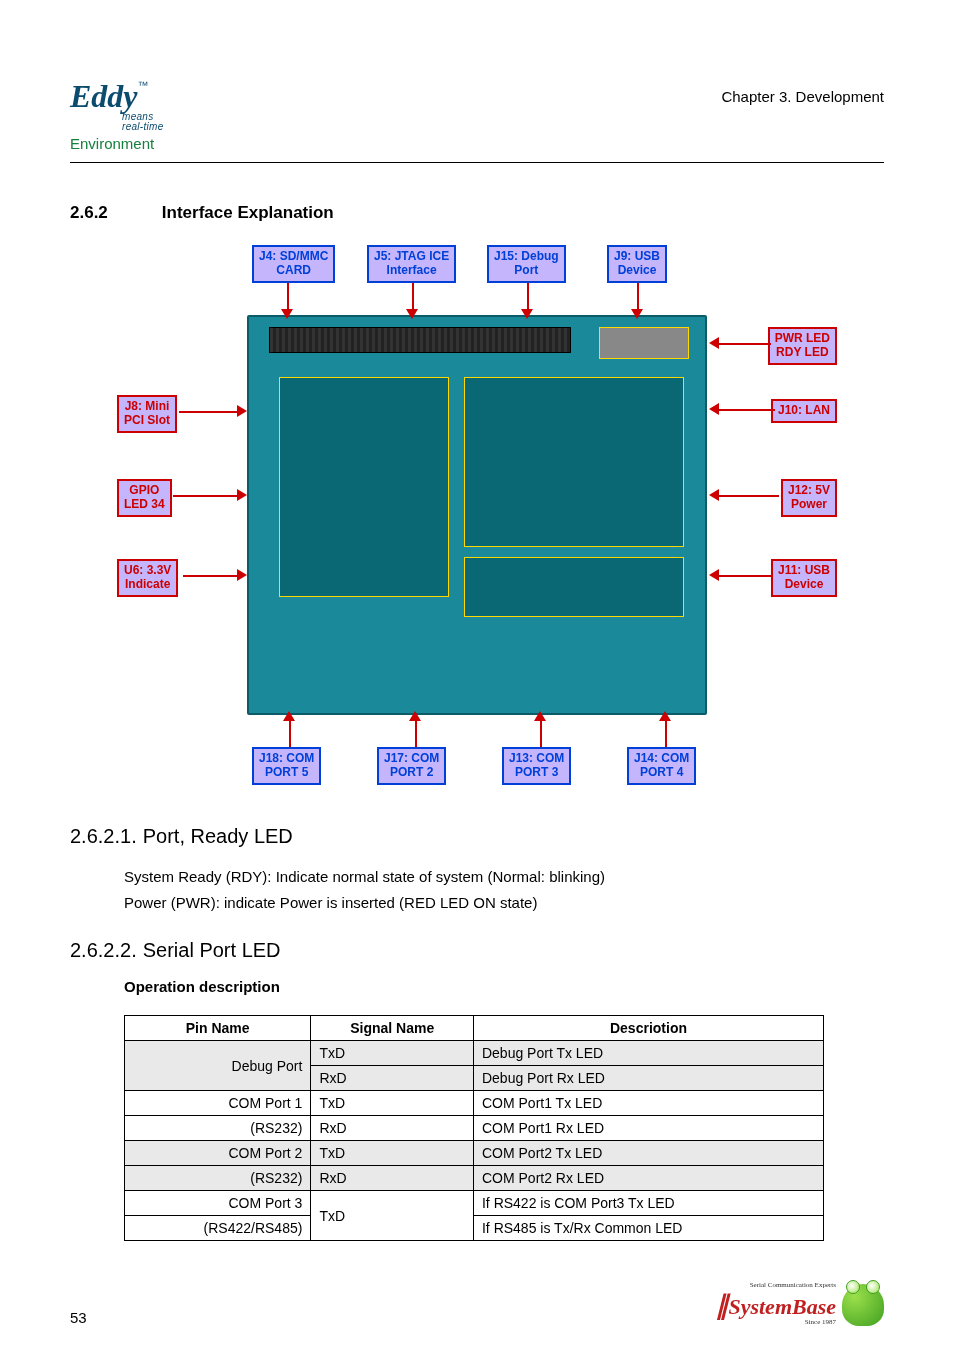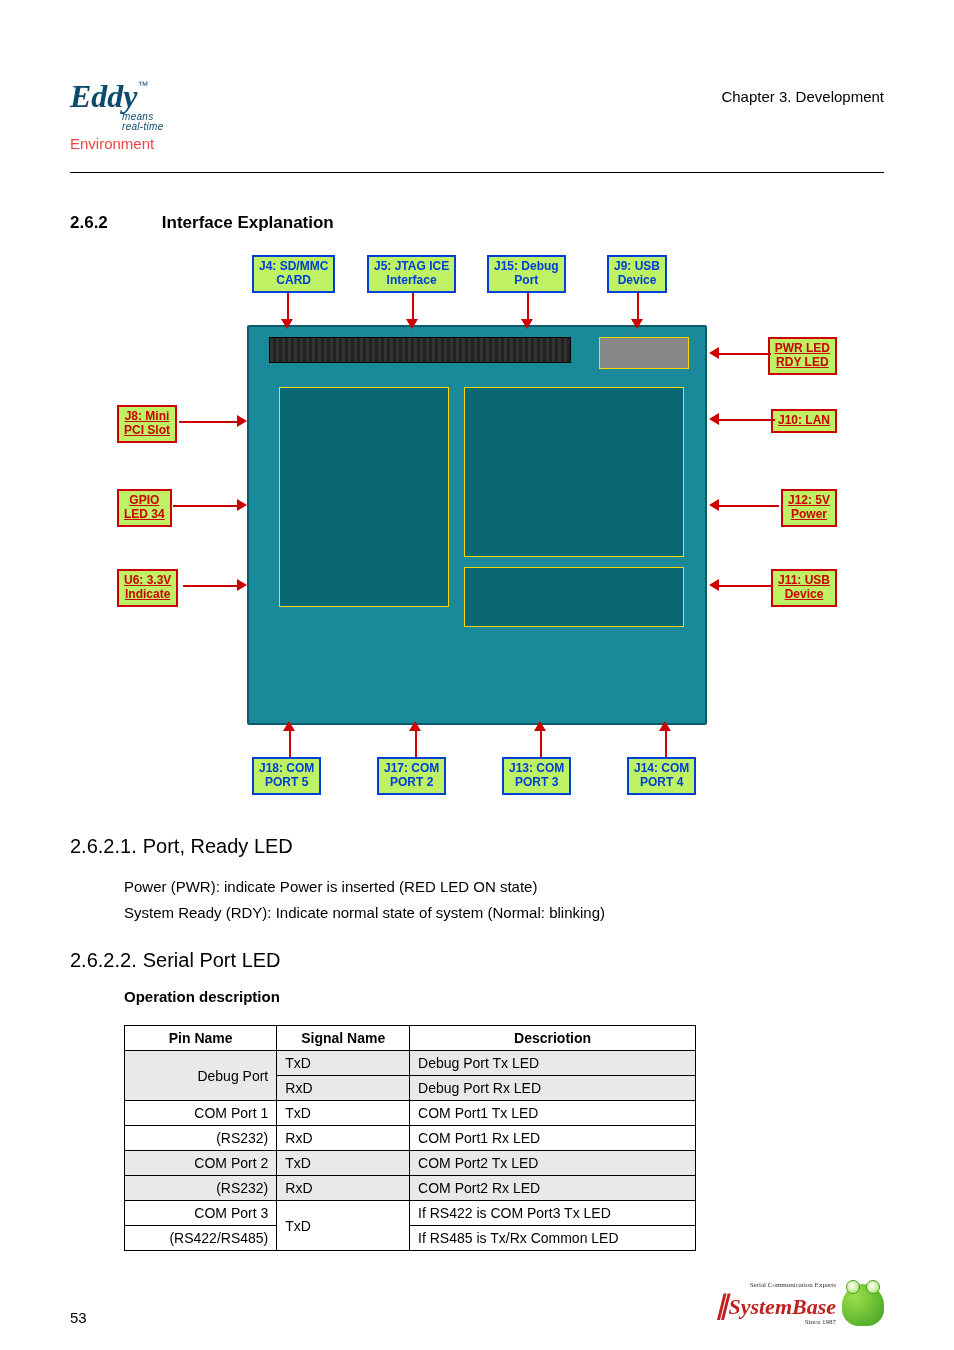--- a/index.html
+++ b/index.html
@@ -13,34 +13,34 @@
     font-size: 15px;
   }
   .page {
     padding: 80px 70px 40px 70px;
   }
   .hdr {
     display: flex;
     justify-content: space-between;
     align-items: flex-start;
     border-bottom: 1px solid #000;
-    padding-bottom: 21px;
+    padding-bottom: 11px;
     margin-bottom: 40px;
   }
   .logo-block { line-height: 1; }
   .logo-main {
     font-family: "Times New Roman", serif;
     font-style: italic;
     font-weight: bold;
     font-size: 32px;
     color: #0a4b6e;
   }
   .logo-tm { font-size: 11px; vertical-align: top; color: #0a4b6e; font-style: italic; }
   .logo-sub { font-size: 10px; color: #0a4b6e; font-style: italic; margin-left: 52px; letter-spacing: 0.3px; }
-  .logo-env { font-size: 15px; color: #ef4444; margin-top: 4px; }
+  .logo-env { font-size: 15px; color: #15803d; margin-top: 4px; }
   .chap { font-size: 15px; margin-top: 8px; }
   .sec-row { display: flex; gap: 54px; margin-bottom: 22px; margin-top: 24px; }
   .sec-num { font-weight: bold; font-size: 17px; }
   .sec-title { font-weight: bold; font-size: 17px; }
   .sub-num { font-size: 20px; }
   .sub-row { display: flex; gap: 6px; align-items: baseline; margin-bottom: 16px; }
   .body-text { margin-left: 54px; font-size: 15px; line-height: 1.7; margin-bottom: 24px; }
   .op-desc { font-weight: bold; font-size: 15px; margin-left: 54px; margin-bottom: 20px; }
 
   
@@ -62,47 +62,47 @@
     position: absolute;
     left: 20px; top: 10px; width: 300px; height: 24px;
     background: repeating-linear-gradient(90deg,#333 0,#333 3px,#222 3px,#222 6px);
     border: 1px solid #000;
   }
   .pcb-chip {
     position: absolute; background:#0a6774; border:1px solid #ffd800;
   }
   .dlabel {
     position: absolute;
-    background: #bef264;
+    background: #c4b5fd;
     border: 2px solid;
     text-align: center;
     font-weight: bold;
     font-size: 12px;
     line-height: 1.15;
     padding: 3px 5px;
     white-space: pre;
   }
-  .red  { border-color: #c00; color: #c00; text-decoration: underline; }
+  .red  { border-color: #c00; color: #c00; }
   .blu  { border-color: #0040d8; color: #0040d8; }
   .arrow {
     position: absolute;
     width: 0; height: 0;
     border-left: 6px solid transparent;
     border-right: 6px solid transparent;
   }
   .arr-down  { border-top: 10px solid #c00; }
   .arr-up    { border-bottom: 10px solid #c00; }
   .arr-left  { border-top:6px solid transparent;border-bottom:6px solid transparent;border-right:10px solid #c00;border-left:none;}
   .arr-right { border-top:6px solid transparent;border-bottom:6px solid transparent;border-left:10px solid #c00;border-right:none;}
   .aline { position:absolute; background:#c00; }
 
   
   table.led {
     border-collapse: collapse;
-    width: 572px;
+    width: 700px;
     margin-left: 54px;
     font-size: 14px;
   }
   table.led th, table.led td {
     border: 1px solid #000;
     padding: 4px 8px;
     text-align: left;
     vertical-align: middle;
   }
   table.led th { text-align: center; font-weight: bold; }
@@ -234,22 +234,22 @@
 PORT 4</div>
     <div class="aline" style="left:548px;bottom:38px;width:2px;height:28px;"></div>
     <div class="arrow arr-up" style="left:542px;bottom:64px;"></div>
   </div>
 
   <div class="sub-row">
     <span class="sub-num">2.6.2.1.</span>
     <span class="sub-num">Port, Ready LED</span>
   </div>
   <div class="body-text">
+    <div>System Ready (RDY): Indicate normal state of system (Normal: blinking)</div>
     <div>Power (PWR): indicate Power is inserted (RED LED ON state)</div>
-    <div>System Ready (RDY): Indicate normal state of system (Normal: blinking)</div>
   </div>
 
   <div class="sub-row">
     <span class="sub-num">2.6.2.2.</span>
     <span class="sub-num">Serial Port LED</span>
   </div>
   <div class="op-desc">Operation description</div>
 
   <table class="led">
     <tbody>

